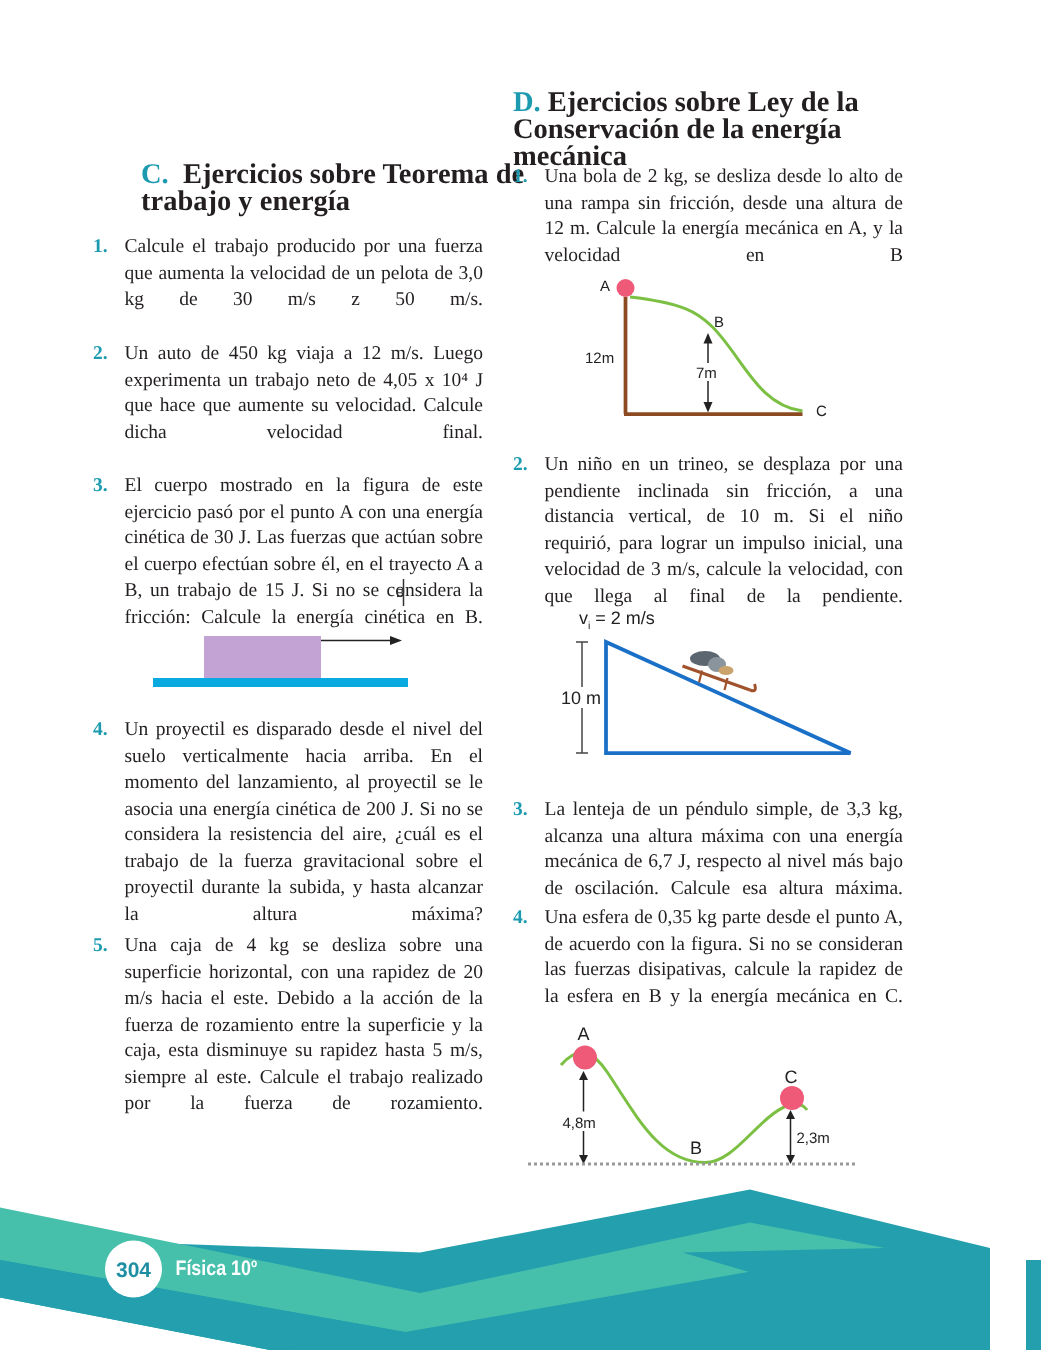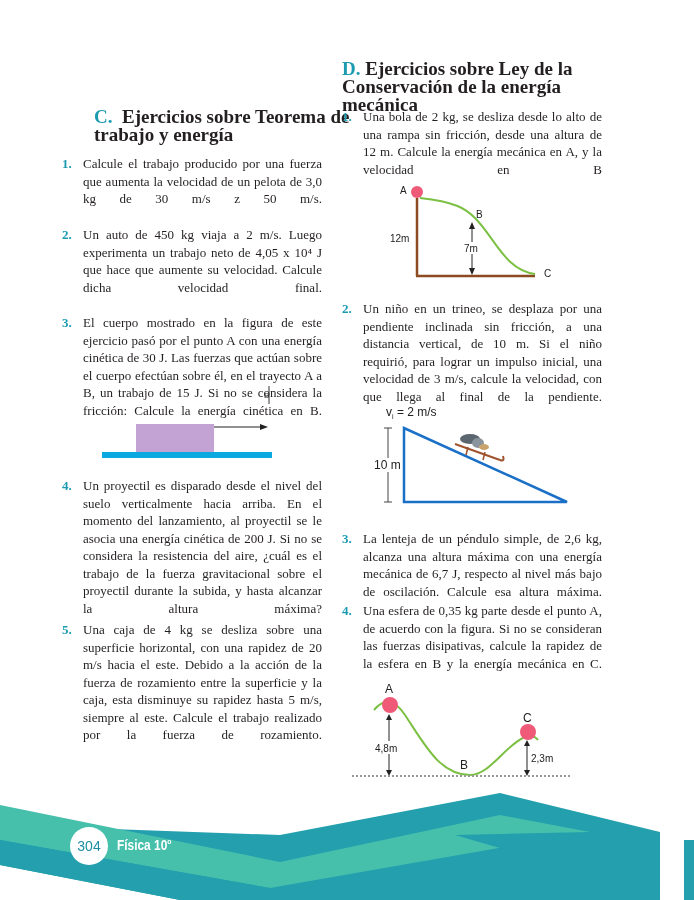--- a/index.html
+++ b/index.html
@@ -11,21 +11,21 @@
   .sec-title { font-weight:bold; font-size:19px; line-height:18px; margin:0; }
   .sec-letter { color:#1c9bb0; }
   .ex { position:absolute; font-size:13px; line-height:17.5px; text-align:justify; }
   .ex .num { position:absolute; left:0; top:0; color:#1c9bb0; font-weight:bold; }
   .ex .txt { margin-left:21px; display:block; text-align:justify; }
   .ex .txt:after { content:""; display:inline-block; width:100%; height:0; }
   .fig { position:absolute; }
   svg text { font-family:"Liberation Sans", "DejaVu Sans", sans-serif; }
   .footer { position:absolute; left:0; top:790px; width:694px; height:110px; }
   .page-num { position:absolute; left:70px; top:827px; width:38px; height:38px; border-radius:50%;
-              background:#ffffff; color:#1e8fa3; font-family:"Liberation Sans", sans-serif; font-weight:normal;
+              background:#ffffff; color:#1e8fa3; font-family:"Liberation Sans", sans-serif; font-weight:bold;
               font-size:14px; display:flex; align-items:center; justify-content:center; }
   .book-title { position:absolute; left:117px; top:837px; color:#ffffff; font-family:"Liberation Sans", sans-serif;
                 font-weight:bold; font-size:14px; letter-spacing:0px; transform:scaleX(0.85); transform-origin:left; }
   .book-title sup { font-size:8px; }
 </style>
 </head>
 <body>
 
 <div class="col col-left">
   <h2 class="sec-title">
@@ -33,21 +33,21 @@
     <span>Ejercicios sobre Teorema de trabajo y energía</span>
   </h2>
 </div>
 
 <div class="ex" style="left:62px; top:155px; width:260px;">
   <span class="num">1.</span>
   <span class="txt">Calcule el trabajo producido por una fuerza que aumenta la velocidad de un pelota de 3,0 kg de 30 m/s z 50 m/s.</span>
 </div>
 <div class="ex" style="left:62px; top:226px; width:260px;">
   <span class="num">2.</span>
-  <span class="txt">Un auto de 450 kg viaja a 2 m/s. Luego experimenta un trabajo neto de 4,05 x 10⁴ J que hace que aumente su velocidad. Calcule dicha velocidad final.</span>
+  <span class="txt">Un auto de 450 kg viaja a 12 m/s. Luego experimenta un trabajo neto de 4,05 x 10⁴ J que hace que aumente su velocidad. Calcule dicha velocidad final.</span>
 </div>
 <div class="ex" style="left:62px; top:314px; width:260px;">
   <span class="num">3.</span>
   <span class="txt">El cuerpo mostrado en la figura de este ejercicio pasó por el punto A con una energía cinética de 30 J. Las fuerzas que actúan sobre el cuerpo efectúan sobre él, en el trayecto A a B, un trabajo de 15 J. Si no se considera la fricción: Calcule la energía cinética en B.</span>
 </div>
 
 <svg class="fig" style="left:90px; top:384px;" width="190" height="76">
   <line x1="179" y1="2" x2="179" y2="20" stroke="#333" stroke-width="1"></line>
   <text x="174" y="14" font-size="8" fill="#333">B</text>
   <rect x="46" y="40" width="78" height="28" fill="#c3a2d4"></rect>
@@ -112,21 +112,21 @@
     <line x1="108" y1="47" x2="106" y2="55" stroke="#a0522d" stroke-width="1.5"></line>
     <line x1="125" y1="52" x2="123" y2="60" stroke="#a0522d" stroke-width="1.5"></line>
     <ellipse cx="110" cy="39" rx="10" ry="5" fill="#5b6670"></ellipse>
     <ellipse cx="118" cy="43" rx="6" ry="5" fill="#8a949c"></ellipse>
     <ellipse cx="124" cy="47" rx="5" ry="3" fill="#c9a36b"></ellipse>
   </g>
 </svg>
 
 <div class="ex" style="left:342px; top:530px; width:260px;">
   <span class="num">3.</span>
-  <span class="txt">La lenteja de un péndulo simple, de 2,6 kg, alcanza una altura máxima con una energía mecánica de 6,7 J, respecto al nivel más bajo de oscilación. Calcule esa altura máxima.</span>
+  <span class="txt">La lenteja de un péndulo simple, de 3,3 kg, alcanza una altura máxima con una energía mecánica de 6,7 J, respecto al nivel más bajo de oscilación. Calcule esa altura máxima.</span>
 </div>
 <div class="ex" style="left:342px; top:602px; width:260px;">
   <span class="num">4.</span>
   <span class="txt">Una esfera de 0,35 kg parte desde el punto A, de acuerdo con la figura. Si no se consideran las fuerzas disipativas, calcule la rapidez de la esfera en B y la energía mecánica en C.</span>
 </div>
 
 <svg class="fig" style="left:340px; top:675px;" width="240" height="110">
   <text x="45" y="18" font-size="12" fill="#222">A</text>
   <path d="M34,35 C45,22 55,25 65,40 C85,70 100,100 130,100 C150,100 165,70 185,62 C192,60 196,62 198,65" fill="none" stroke="#7bc043" stroke-width="2"></path>
   <circle cx="50" cy="30" r="8" fill="#ee5a78"></circle>

